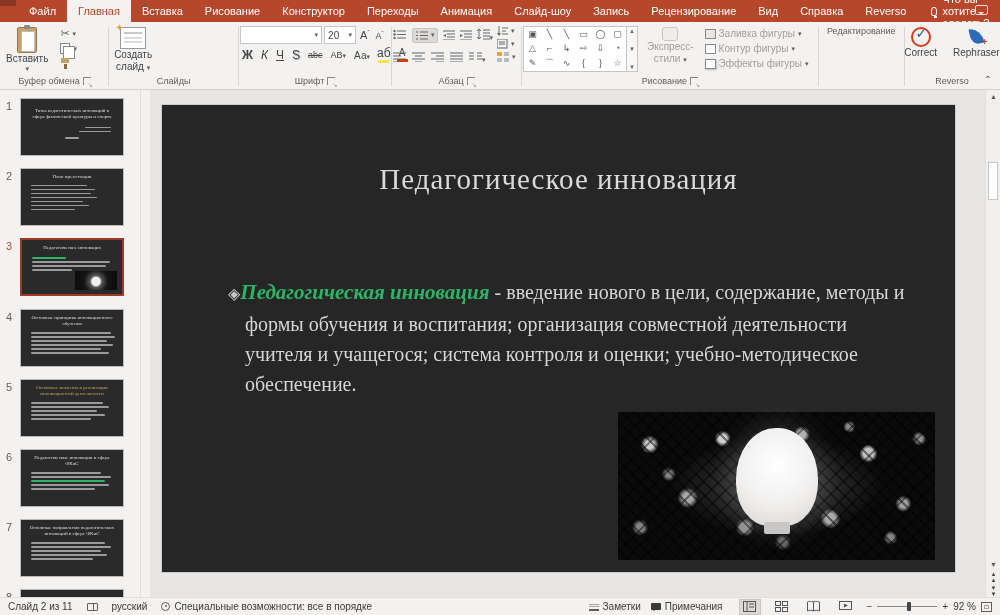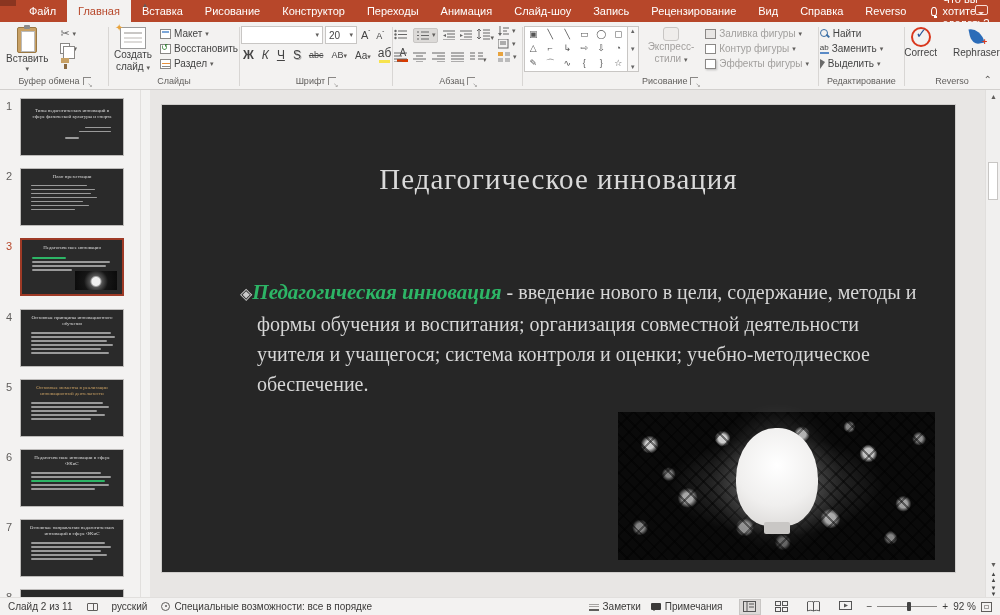--- a/index.html
+++ b/index.html
@@ -86,21 +86,21 @@
   .tl.c { margin:2.5px auto 0 auto; }
   .tmini-img { position:absolute; right:5px; bottom:4px; width:42px; height:19px; background:radial-gradient(circle at 50% 55%, #f0f0f0 0 4px, #555 6px, #151515 12px, #0a0a0a 100%); }
   .panelscroll { position:absolute; top:90px; left:140px; width:10px; height:507px; background:#f3f2f1; border-left:1px solid #e1dfdd; }
   .pscroll-up { position:absolute; top:0; left:140px; width:10px; height:10px; font-size:6px; color:#605e5c; text-align:center; line-height:10px; }
   .pscroll-dn { position:absolute; bottom:0; left:140px; width:10px; height:10px; font-size:6px; color:#605e5c; text-align:center; line-height:10px; }
 
   
   .canvas { position:absolute; top:90px; left:150px; width:835px; height:507px; background:#e8e6e4; }
   .slide { position:absolute; left:12px; top:15px; width:793px; height:467px; background:#262626; box-shadow:0 0 0 1px #cfcdcb; }
   .slide-title { position:absolute; top:58px; left:0; width:100%; text-align:center; font-family:"Liberation Serif","DejaVu Serif",serif; font-size:29px; color:#dadada; letter-spacing:1px; }
-  .slide-body { position:absolute; left:78px; top:172px; width:688px; font-family:"Liberation Serif","DejaVu Serif",serif; font-size:20px; line-height:1.5; color:#d6d6d6; padding-left:17px; text-indent:-17px; }
+  .slide-body { position:absolute; left:66px; top:172px; width:688px; font-family:"Liberation Serif","DejaVu Serif",serif; font-size:20px; line-height:1.5; color:#d6d6d6; padding-left:17px; text-indent:-17px; }
   .diamond { color:#c9c9c9; font-size:16px; }
   .term { color:#2DB566; font-weight:bold; font-style:italic; font-size:21px; }
   .slide-image { position:absolute; left:456px; top:307px; width:317px; height:148px; background-color:#0a0a0a;
     background-image:
       repeating-linear-gradient(45deg, transparent 0 7px, rgba(0,0,0,.45) 7px 9px),
       repeating-linear-gradient(-45deg, transparent 0 9px, rgba(0,0,0,.4) 9px 11px),
       radial-gradient(circle at 10% 22%, rgba(240,240,240,.85) 0 4px, transparent 9px),
       radial-gradient(circle at 22% 58%, rgba(230,230,230,.7) 0 5px, transparent 10px),
       radial-gradient(circle at 7% 78%, rgba(210,210,210,.6) 0 4px, transparent 8px),
       radial-gradient(circle at 33% 18%, rgba(255,255,255,.8) 0 4px, transparent 8px),
@@ -205,36 +205,20 @@
         </div>
     </div>
     <div class="vdiv"></div>
 
     <div class="rgroup" style="width:128px">
       <div class="rg-content">
         <div class="bigbtn">
           <span class="newslide"></span>
           <span>Создать</span>
           <span><span>слайд</span> <span class="caret">▾</span></span>
-        </div>
-        <div class="smallcol" style="margin-left:4px">
-          <span class="smallrow">
-              <span class="mini-ic layout"></span>
-              <span>Макет</span>
-              <span class="caret">▾</span>
-            </span>
-          <span class="smallrow">
-              <span class="mini-ic reset"></span>
-              <span>Восстановить</span>
-            </span>
-          <span class="smallrow">
-              <span class="mini-ic section"></span>
-              <span>Раздел</span>
-              <span class="caret">▾</span>
-            </span>
         </div>
       </div>
       <div class="rg-label">
           <span>Слайды</span>
         </div>
     </div>
     <div class="vdiv"></div>
 
     <div class="rgroup" style="width:150px">
       <div class="rg-content" style="flex-direction:column; gap:3px; align-items:stretch;">
@@ -409,38 +393,20 @@
         </div>
       </div>
       <div class="rg-label">
           <span>Рисование</span>
           <span class="launcher"></span>
         </div>
     </div>
     <div class="vdiv"></div>
 
     <div class="rgroup" style="width:84px">
-      <div class="rg-content">
-        <div class="smallcol">
-          <span class="smallrow">
-              <span class="find-ic"></span>
-              <span>Найти</span>
-            </span>
-          <span class="smallrow">
-              <span class="replace-ic">ab</span>
-              <span>Заменить</span>
-              <span class="caret">▾</span>
-            </span>
-          <span class="smallrow">
-              <span class="select-ic"></span>
-              <span>Выделить</span>
-              <span class="caret">▾</span>
-            </span>
-        </div>
-      </div>
       <div class="rg-label">
           <span>Редактирование</span>
         </div>
     </div>
     <div class="vdiv"></div>
 
     <div class="rgroup" style="width:92px">
       <div class="rg-content" style="justify-content:center; gap:8px; width:100%;">
         <div class="bigbtn">
           <span class="correct-ic"></span>

